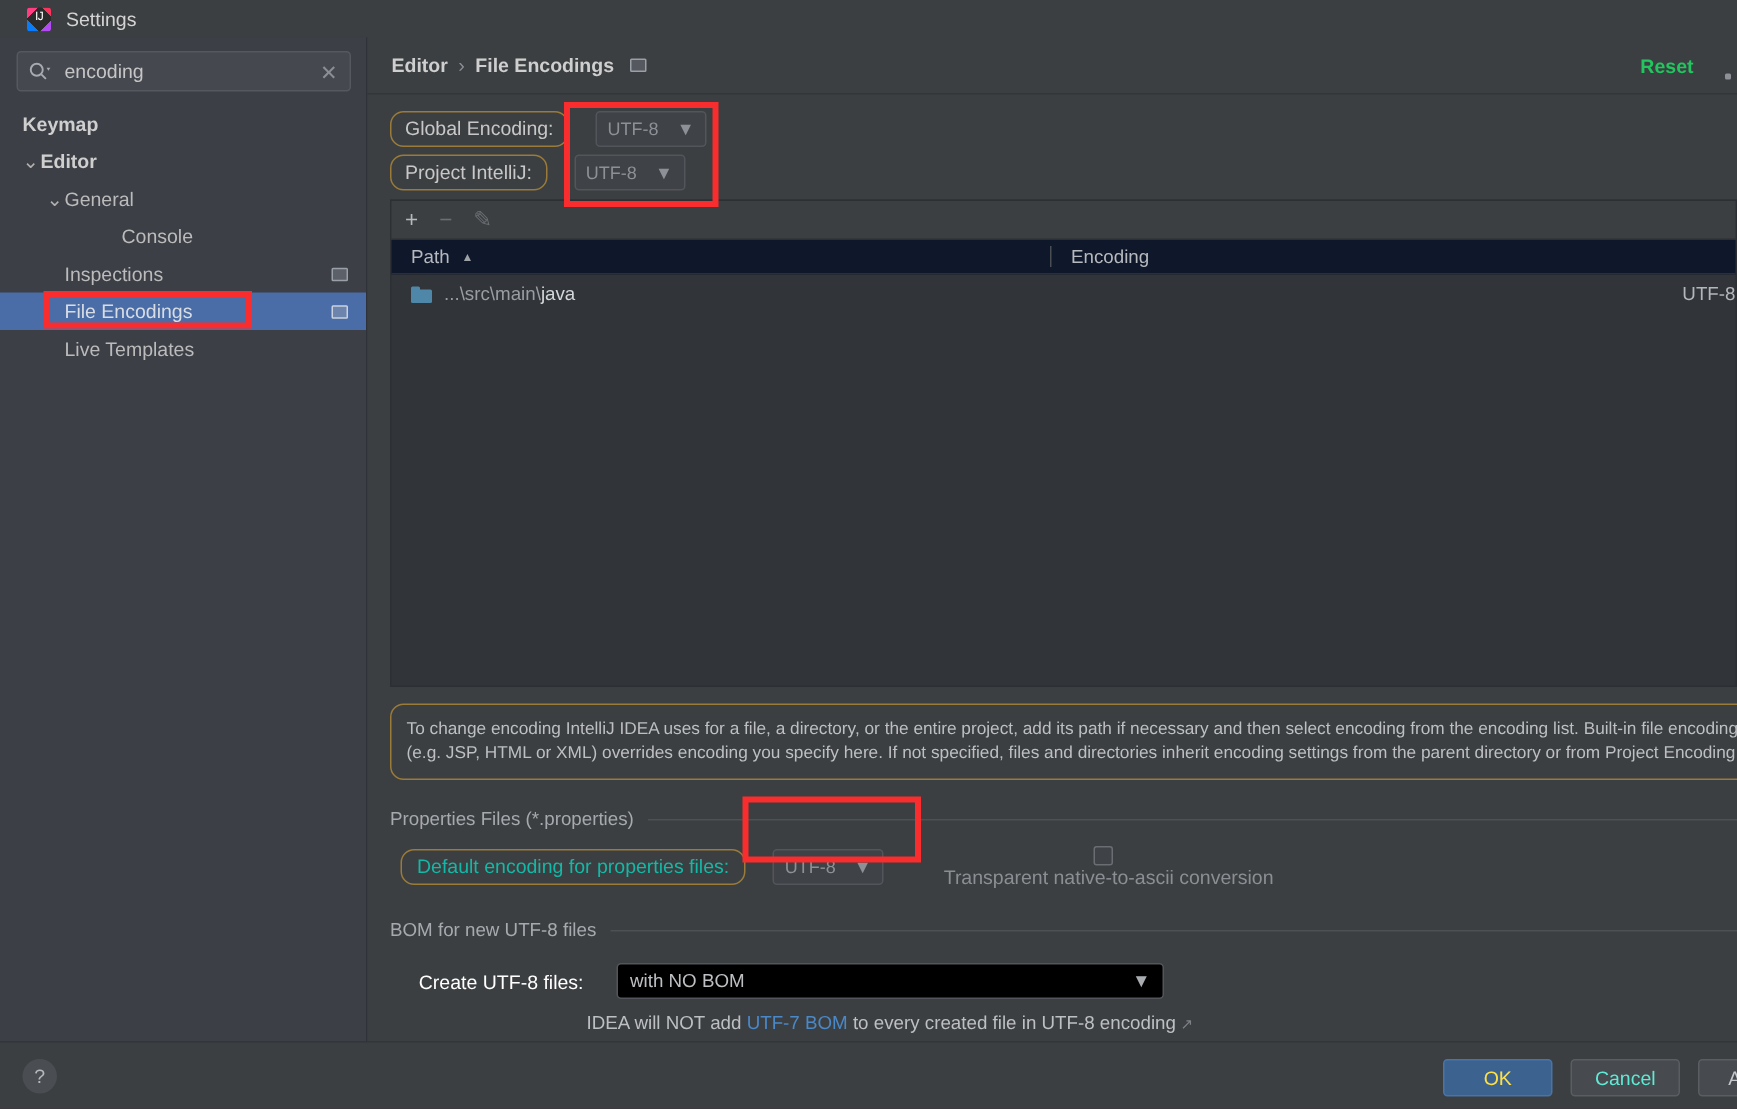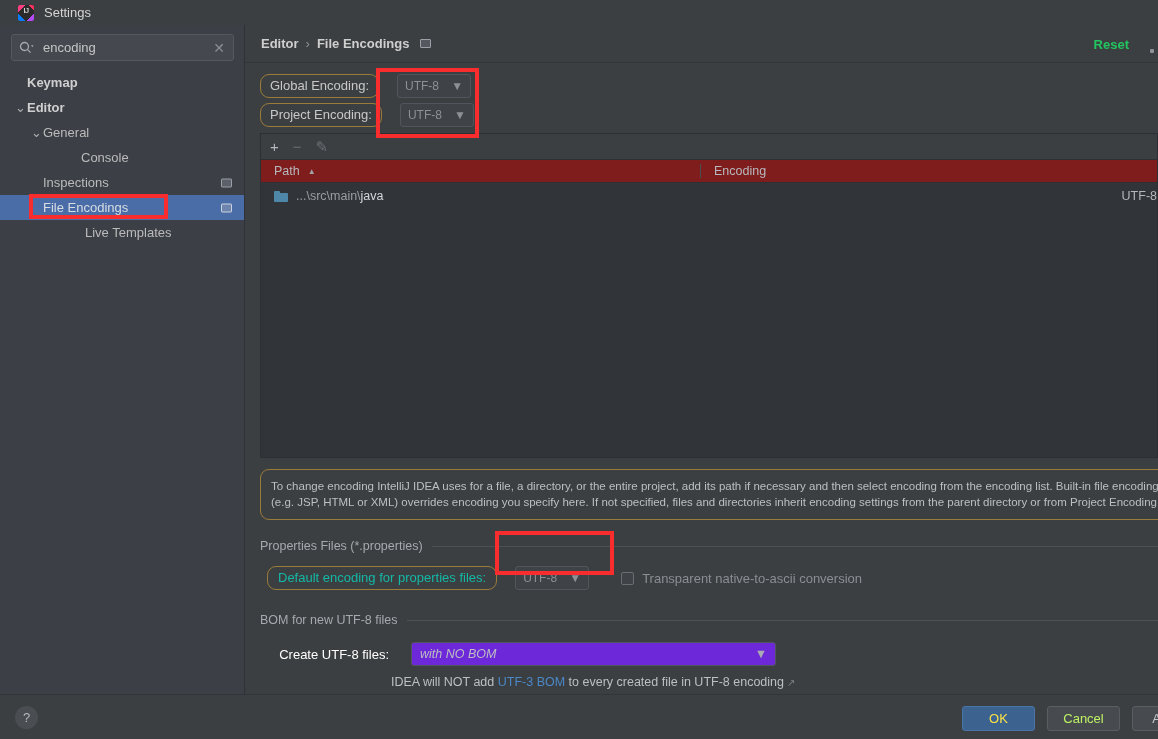--- a/index.html
+++ b/index.html
@@ -173,21 +173,21 @@
   .table-toolbar {
     height: 26px; display: flex; align-items: center;
     padding-left: 9px; gap: 14px;
     background: #3c3f41;
     border-bottom: 1px solid #2c2f33;
   }
   .tb-btn { color: #b6b9be; font-size: 15px; line-height: 1; cursor: pointer; }
   .tb-btn.disabled { color: #6b6e73; cursor: default; }
   .table-head {
     height: 23px; display: flex; align-items: center;
-    background: #7f1d1d;
+    background: #0f172a;
     border-bottom: 1px solid #2c2f33;
     color: #b6b9be; font-size: 12.5px;
   }
   .th { padding-left: 13px; display: flex; align-items: center; }
   .th.path { width: 440px; border-right: 1px solid #4a4d51; }
   .th.enc { flex: 1 1 auto; }
   .sort-caret { margin-left: 8px; font-size: 8px; color: #9fa3a8; }
   .table-row {
     height: 26px; display: flex; align-items: center;
     font-size: 12.5px;
@@ -240,44 +240,44 @@
     position: absolute; left: 22px; top: 540px;
     display: flex; align-items: center; height: 26px;
   }
   .props-label {
     color: #14b8a6; font-size: 13px;
     padding: 3px 10px 4px 10px;
     border: 1px solid #9a7b3a; border-radius: 9px;
     white-space: nowrap;
   }
   .checkbox-wrap {
-    display: flex; align-items: center; margin-left: 32px;
+    display: flex; align-items: center; margin-left: 32px; flex-direction: column;
   }
   .cbox {
     width: 13px; height: 13px;
     border: 1px solid #6a6d72;
     border-radius: 2px;
     background: #3f4246;
     flex: 0 0 auto;
   }
   .cbox-label { color: #8b8e93; font-size: 13px; margin-left: 8px; white-space: nowrap; }
 
   .bom-row {
     position: absolute; left: 22px; top: 617px;
     display: flex; align-items: center;
   }
   .bom-label { color: #ffffff; font-size: 13px; width: 122px; text-align: right; }
   .combo-wide {
     margin-left: 22px;
     width: 365px; height: 24px;
     border: 1px solid #52555b; border-radius: 3px;
-    background: #6d28d9;
+    background: #000000;
     display: flex; align-items: center;
     padding: 0 8px;
-    color: #bdbfc3; font-size: 12.5px; font-style: italic;
+    color: #bdbfc3; font-size: 12.5px;
   }
   .combo-wide .caret { margin-left: auto; color: #a9acb1; }
   .bom-hint {
     position: absolute; left: 146px; top: 650px;
     color: #bdbfc3; font-size: 12.5px; white-space: nowrap;
   }
   .bom-hint a { color: #4a88c7; text-decoration: none; }
   .ext-arrow { color: #7f8187; font-size: 10px; margin-left: 3px; }
 
   
@@ -302,21 +302,21 @@
     font-size: 13px; border-radius: 3px; cursor: pointer;
     white-space: nowrap;
   }
   .btn-ok {
     left: 962px; width: 73px;
     background: #3c628f; color: #fde047;
     border: 1px solid #4a74a5;
   }
   .btn-cancel {
     left: 1047px; width: 73px;
-    background: #474a4f; color: #bef264;
+    background: #474a4f; color: #5eead4;
     border: 1px solid #5a5d62;
   }
   .btn-apply {
     left: 1132px; width: 73px;
     background: #474a4f; color: #c4c7cc;
     border: 1px solid #5a5d62;
   }
 
   
   .annot {
@@ -348,21 +348,21 @@
           <circle cx="5.5" cy="5.5" r="4" fill="none" stroke="#a7aaaf" stroke-width="1.3"></circle>
           <line x1="8.6" y1="8.6" x2="11.6" y2="11.6" stroke="#a7aaaf" stroke-width="1.3"></line>
           <path d="M12 4.2 L14.6 4.2 L13.3 6.2 Z" fill="#a7aaaf"></path>
         </svg>
       </span>
       <span class="search-input-text">encoding</span>
       <span class="search-clear">✕</span>
     </div>
 
     <div class="tree" id="tree">
-        <div class="tree-row bold" style="padding-left: 14px;">
+        <div class="tree-row bold" style="padding-left: 2px;">
           <span class="twisty"></span>
           <span class="tree-label">Keymap</span>
         </div>
         <div class="tree-row bold" style="padding-left: 14px;">
           <span class="twisty">⌄</span>
           <span class="tree-label">Editor</span>
         </div>
         <div class="tree-row" style="padding-left: 30px;">
           <span class="twisty">⌄</span>
           <span class="tree-label">General</span>
@@ -374,21 +374,21 @@
         <div class="tree-row" style="padding-left: 30px;">
           <span class="twisty"></span>
           <span class="tree-label">Inspections</span>
           <span class="row-badge"></span>
         </div>
         <div class="tree-row selected" style="padding-left: 30px;">
           <span class="twisty"></span>
           <span class="tree-label">File Encodings</span>
           <span class="row-badge"></span>
         </div>
-        <div class="tree-row" style="padding-left: 30px; gap: 42px;">
+        <div class="tree-row" style="padding-left: 30px;">
           <span class="twisty"></span>
           <span class="tree-label">Live Templates</span>
         </div>
       </div>
   </div>
 
   <div class="content">
 
     <div class="breadcrumb">
       <span>Editor</span>
@@ -401,21 +401,21 @@
 
     <div class="enc-row global">
       <span class="enc-label">Global Encoding:</span>
       <div class="combo-sm">
         <span>UTF-8</span>
         <span class="caret">▼</span>
       </div>
     </div>
 
     <div class="enc-row project">
-      <span class="enc-label">Project Encoding:</span>
+      <span class="enc-label">Project IntelliJ:</span>
       <div class="combo-sm">
         <span>UTF-8</span>
         <span class="caret">▼</span>
       </div>
     </div>
 
     <div class="table-box">
       <div class="table-toolbar">
         <span class="tb-btn">+</span>
         <span class="tb-btn disabled">−</span>
@@ -468,21 +468,21 @@
 
     <div class="bom-row">
       <span class="bom-label">Create UTF-8 files:</span>
       <div class="combo-wide">
         <span>with NO BOM</span>
         <span class="caret">▼</span>
       </div>
     </div>
 
     <div class="bom-hint">
-      <span>IDEA will NOT add </span><a href="#">UTF-3 BOM</a><span> to every created file in UTF-8 encoding</span><span class="ext-arrow">↗</span>
+      <span>IDEA will NOT add </span><a href="#">UTF-7 BOM</a><span> to every created file in UTF-8 encoding</span><span class="ext-arrow">↗</span>
     </div>
   </div>
 
   <div class="bottombar">
     <div class="help-btn">?</div>
     <div class="btn btn-ok">OK</div>
     <div class="btn btn-cancel">Cancel</div>
     <div class="btn btn-apply">Apply</div>
 
   </div>

